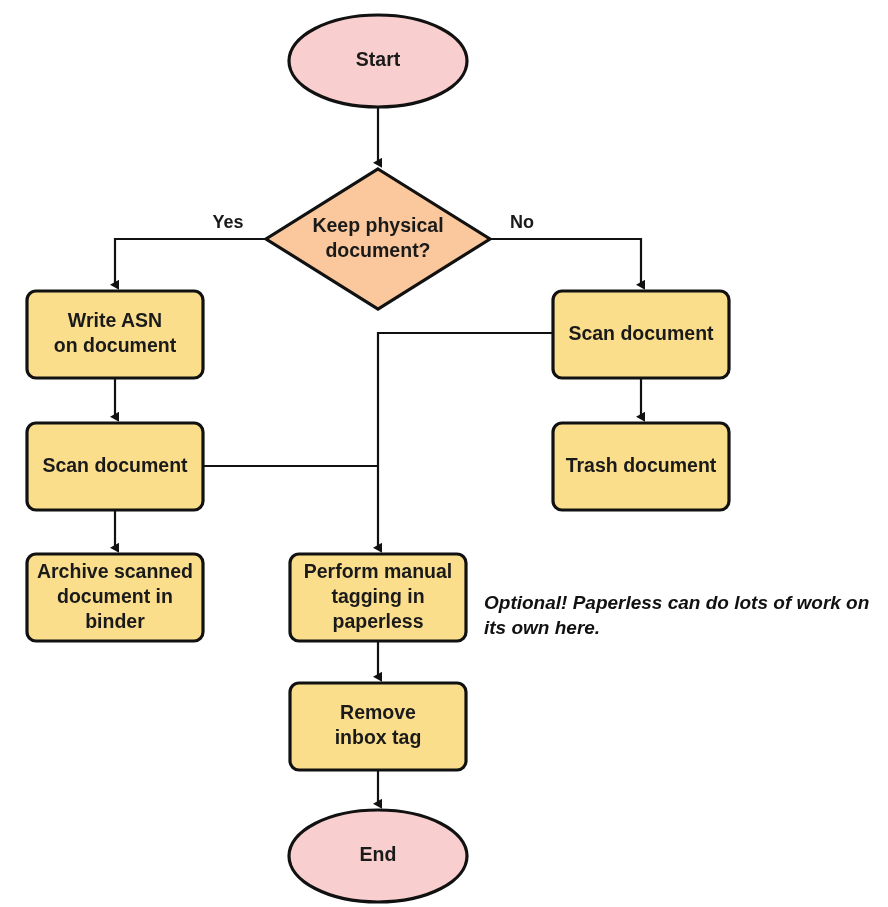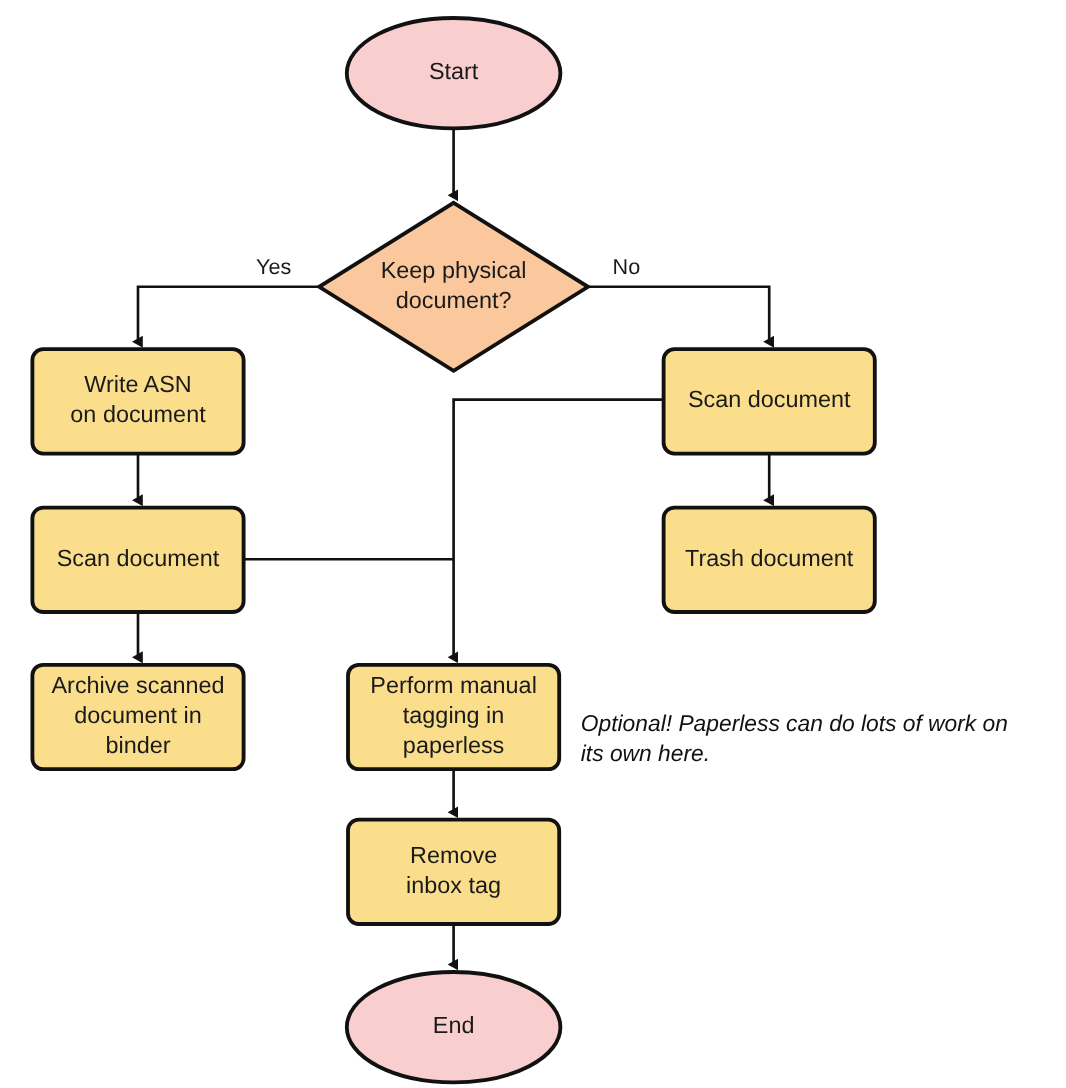--- a/index.html
+++ b/index.html
@@ -10,20 +10,21 @@
   body {
     width: 888px;
     height: 907px;
     font-family: "Liberation Sans", sans-serif;
     overflow: hidden;
   }
   #flow-root {
     position: relative;
     width: 888px;
     height: 907px;
+    font-weight: bold;
   }
   svg.flow-canvas {
     display: block;
     width: 888px;
     height: 907px;
   }
   .node-shape {
     stroke: #111111;
     stroke-width: 3.2;
   }

